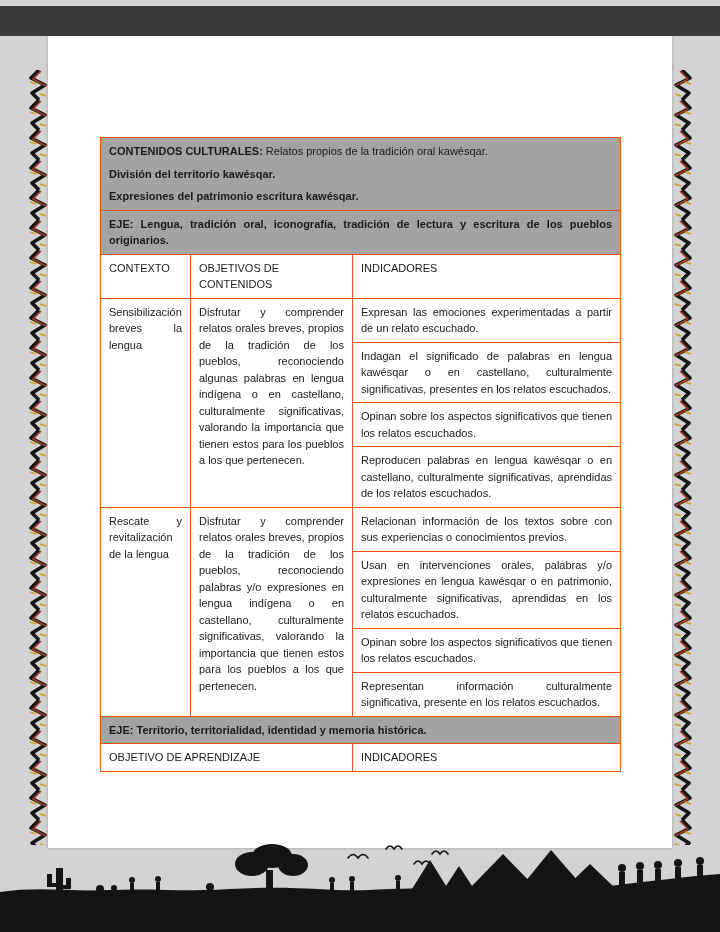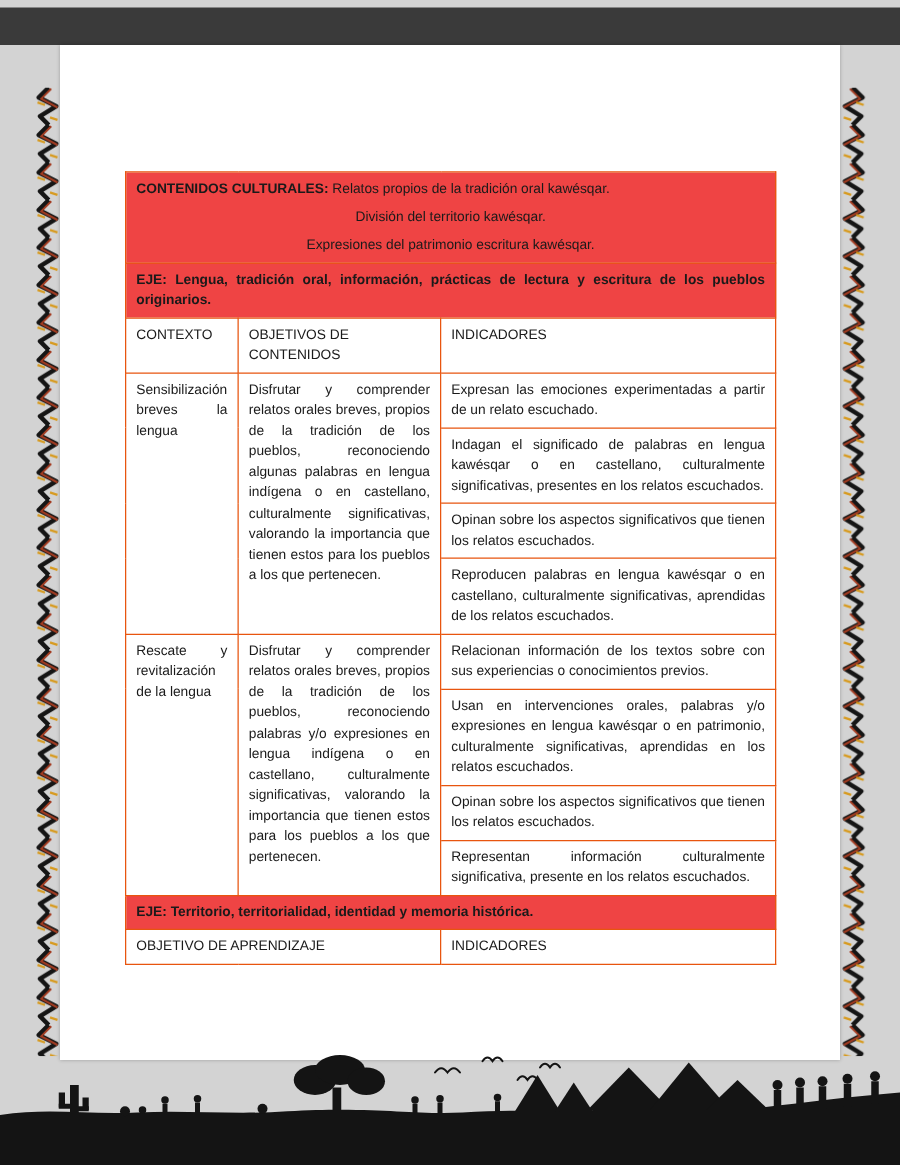--- a/index.html
+++ b/index.html
@@ -25,24 +25,24 @@
     border-collapse:collapse;table-layout:fixed;
     font-size:11px;
   }
   table.curr{border:1.5px solid #e8550f;}
   table.curr td{
     border:1px solid #e8550f;
     vertical-align:top;
     padding:5px 8px;
     line-height:1.5;
   }
-  .peach{background:#ef4444;}
+  .peach{background:#a3a3a3;}
   .bold{font-weight:bold;}
   .just{text-align:justify;}
-  .centerline{text-align:center;margin-top:6px;}
+  .centerline{text-align:left;margin-top:6px;font-weight:bold;}
   .colhead td{padding:4px 8px;margin-top:48px;}
   .footer-art{position:absolute;left:0;top:842px;width:720px;height:90px;}
 </style>
 </head>
 <body>
 
 <div class="topbar"></div>
 
 <div class="badge">
   <span>2° BÁSICO Unidad 1</span>
@@ -85,21 +85,21 @@
       <td colspan="3" class="peach">
         <div>
           <span class="bold">CONTENIDOS CULTURALES:</span>
           <span>Relatos propios de la tradición oral kawésqar.</span>
         </div>
         <div class="centerline">División del territorio kawésqar.</div>
         <div class="centerline">Expresiones del patrimonio escritura kawésqar.</div>
       </td>
     </tr>
     <tr>
-      <td colspan="3" class="peach bold just">EJE: Lengua, tradición oral, información, prácticas de lectura y escritura de los pueblos originarios.</td>
+      <td colspan="3" class="peach bold just">EJE: Lengua, tradición oral, iconografía, tradición de lectura y escritura de los pueblos originarios.</td>
     </tr>
     <tr class="colhead">
       <td>CONTEXTO</td>
       <td>OBJETIVOS DE CONTENIDOS</td>
       <td>INDICADORES</td>
     </tr>
 
     <tr>
       <td rowspan="4" class="just">Sensibilización breves la lengua</td>
       <td rowspan="4" class="just">Disfrutar y comprender relatos orales breves, propios de la tradición de los pueblos, reconociendo algunas palabras en lengua indígena o en castellano, culturalmente significativas, valorando la importancia que tienen estos para los pueblos a los que pertenecen.</td>

